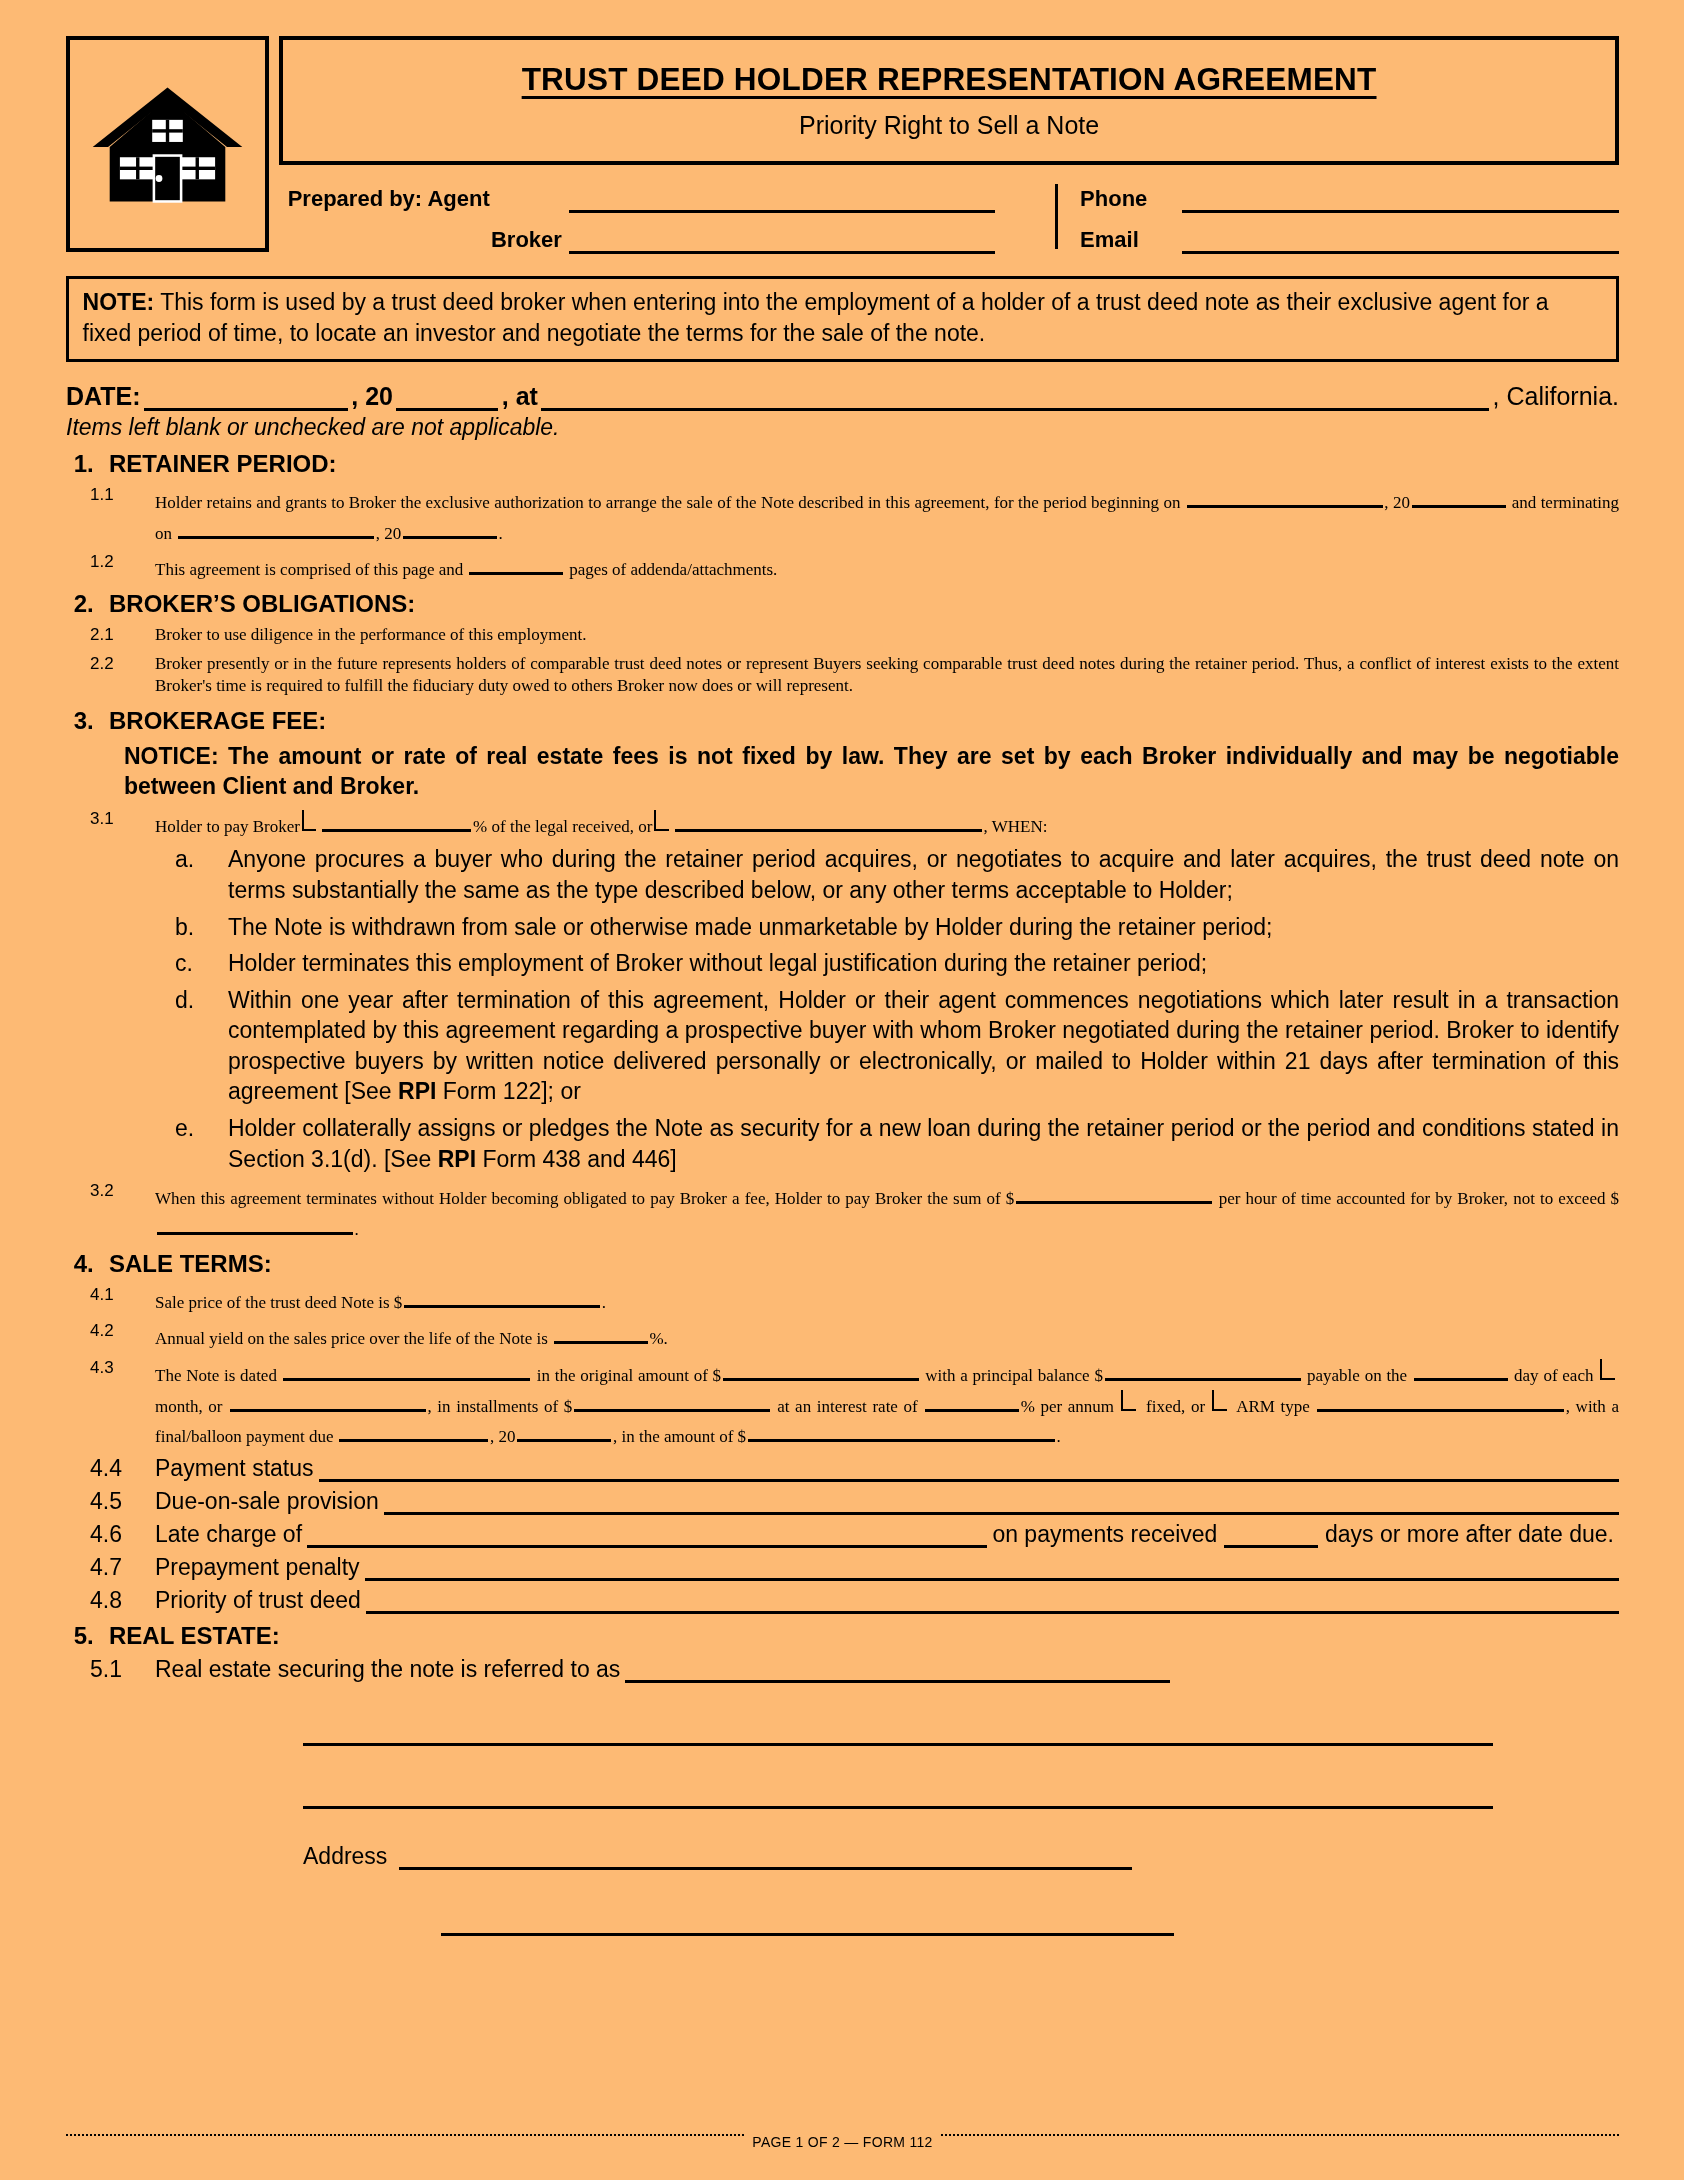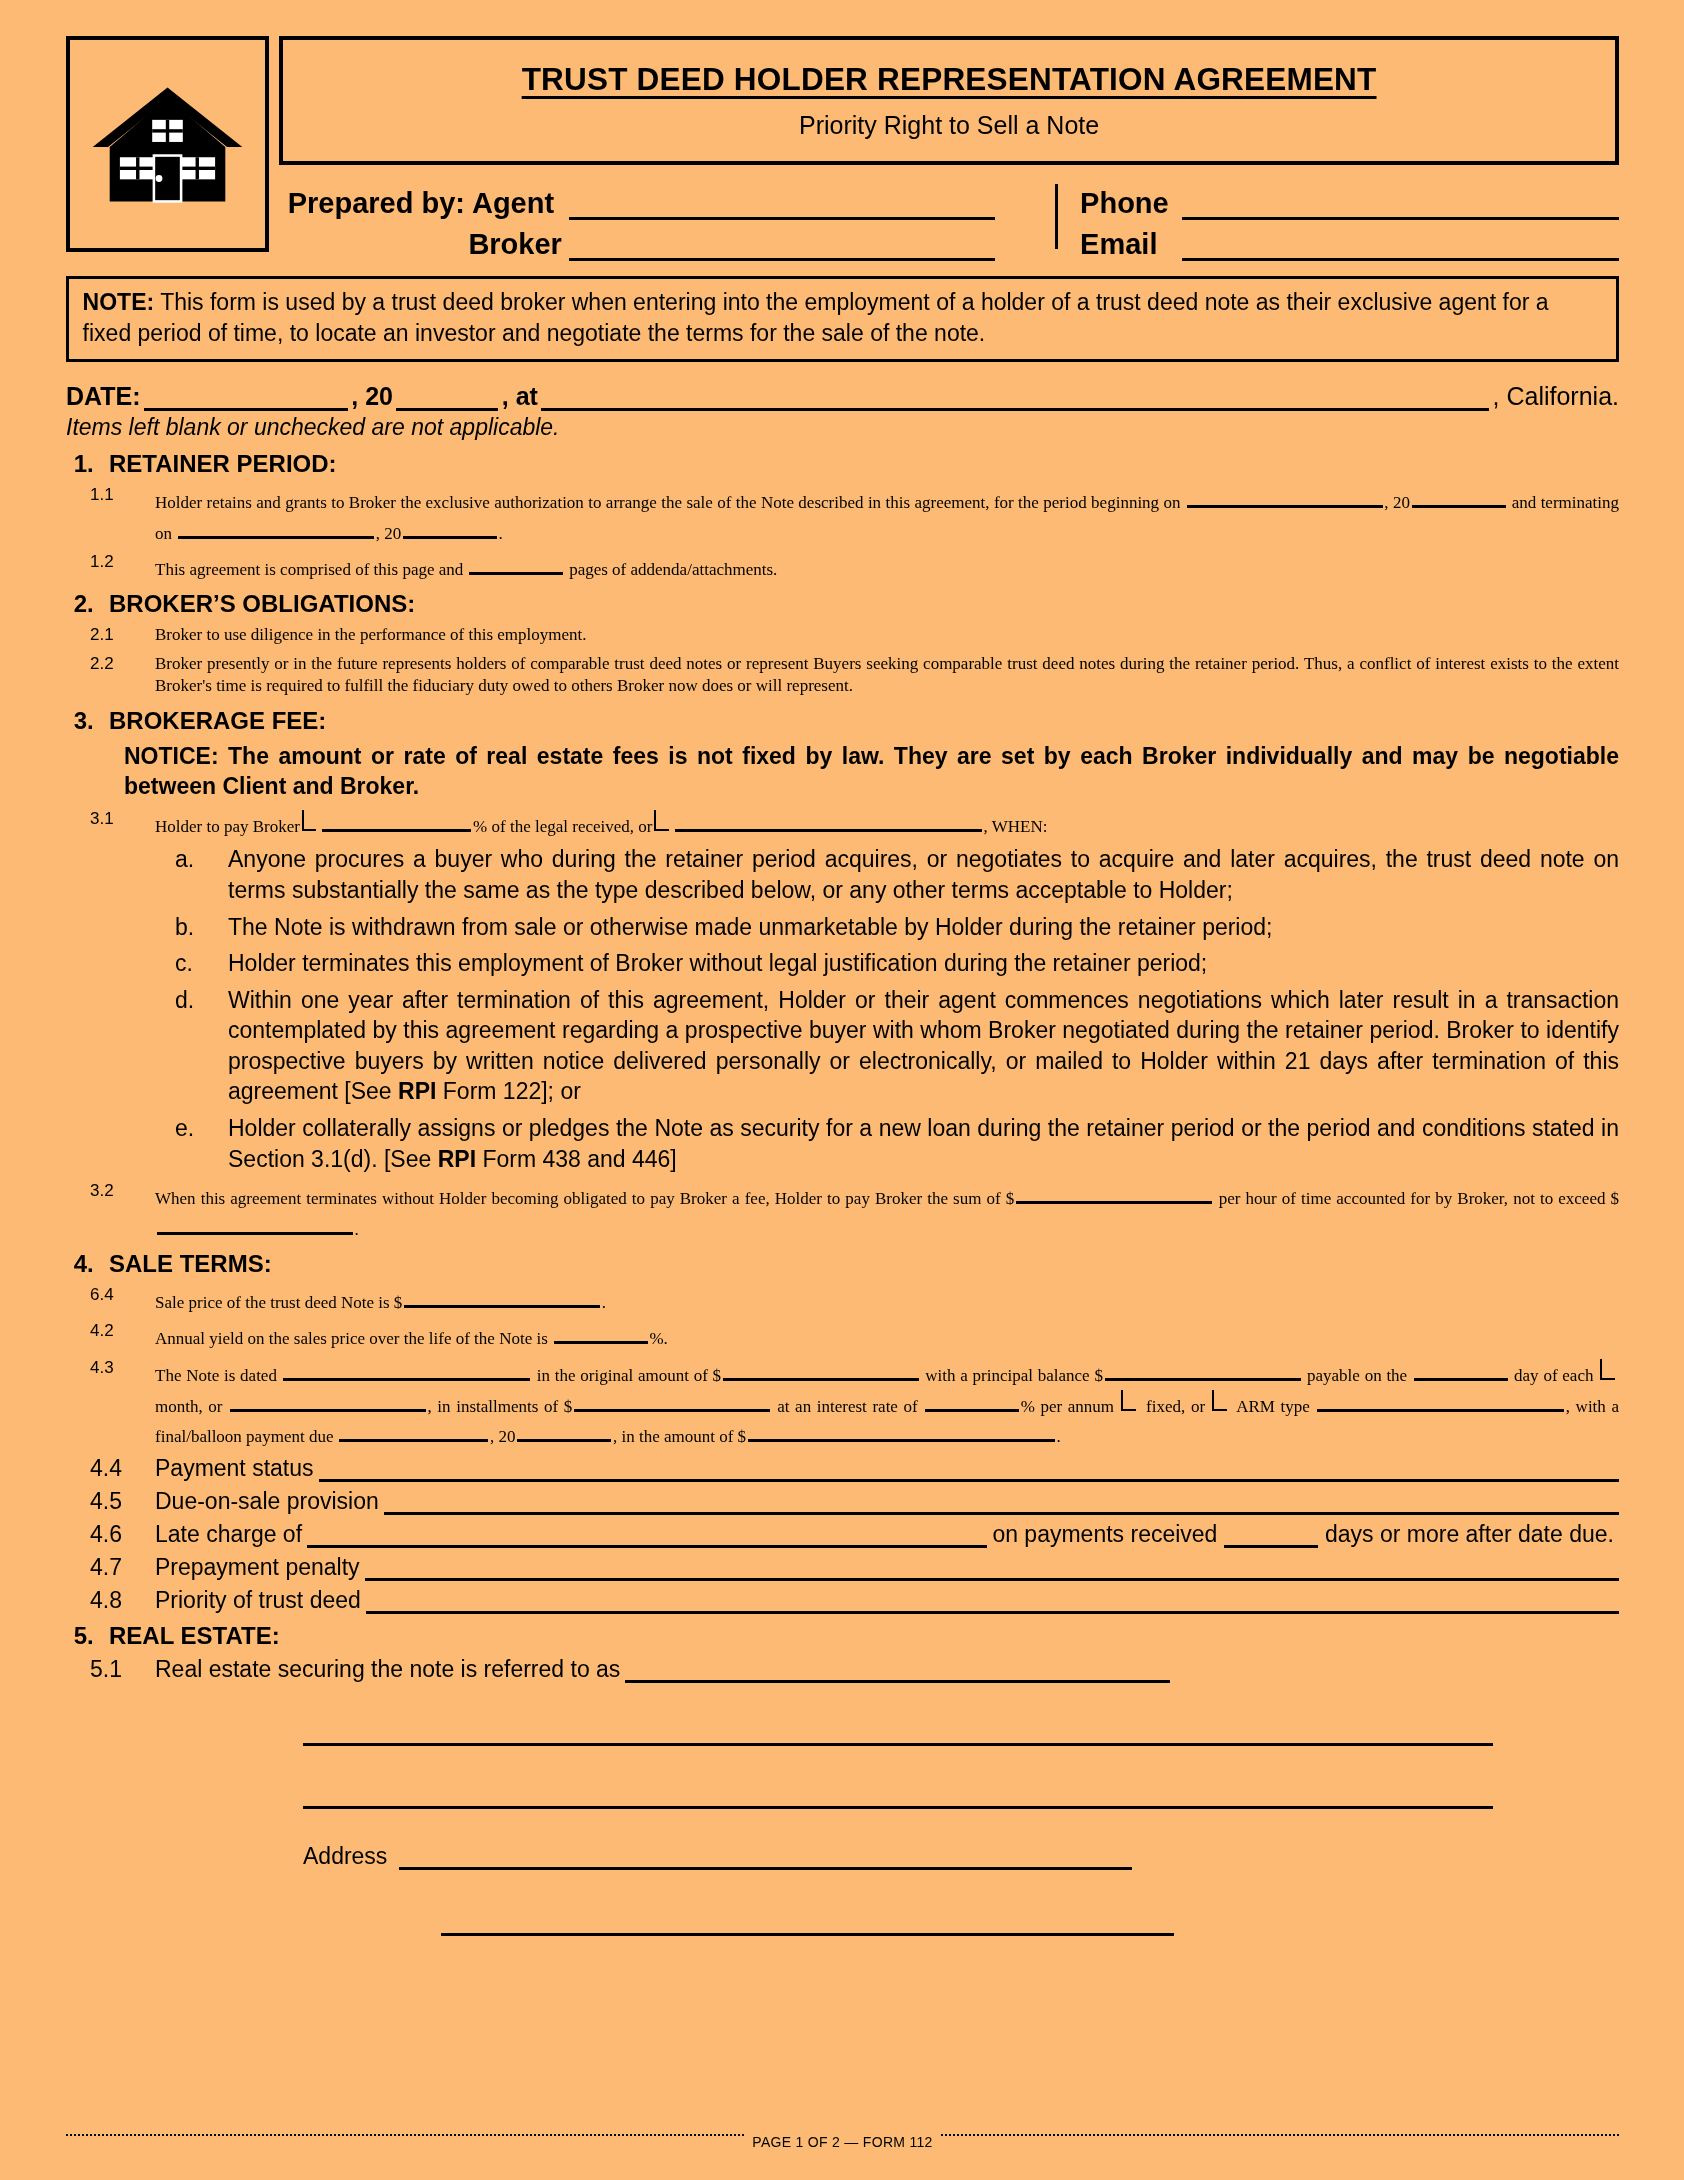--- a/index.html
+++ b/index.html
@@ -86,22 +86,22 @@
     align-self: stretch;
     margin: 5.1px 0 12px 0;
     flex: 0 0 auto;
   }
   .prep-right {
     flex: 1 1 auto;
     padding-left: 22px;
   }
   .prep-row {
     display: flex;
-    align-items: flex-end;
-    font-size: 29px;
+    align-items: center;
+    font-size: 22px;
     font-weight: bold;
     height: 41px;
   }
   .prep-row .lbl { white-space: nowrap; }
   .prep-left .prep-row.r1 .lbl { width: 281px; }
   .prep-left .prep-row.r2 { padding-left: 0; }
   .prep-left .prep-row.r2 .lbl { width: 281px; text-align: right; padding-right: 6.8px; box-sizing: border-box;}
   .prep-right .prep-row .lbl { width: 102px; }
   .ruled { border-bottom: 3.4px solid #000; flex: 1 1 auto; height: 25.6px; }
   .ruled.w500 { flex: 0 0 426px; }
@@ -396,21 +396,21 @@
     <span class="num">3.2</span>
     <span class="txt"><span>When this agreement terminates without Holder becoming obligated to pay Broker a fee, Holder to pay Broker the sum of $</span><span class="fill f-l"></span><span> per hour of time accounted for by Broker, not to exceed $</span><span class="fill f-l"></span><span>.</span></span>
   </div>
 
   <div class="sec">
     <span class="num">4.</span>
     <span class="ttl">SALE TERMS:</span>
   </div>
 
   <div class="sub">
-    <span class="num">6.4</span>
+    <span class="num">4.1</span>
     <span class="txt nj"><span>Sale price of the trust deed Note is $</span><span class="fill f-l"></span><span>.</span></span>
   </div>
 
   <div class="sub">
     <span class="num">4.2</span>
     <span class="txt nj"><span>Annual yield on the sales price over the life of the Note is </span><span class="fill f-s"></span><span>%.</span></span>
   </div>
 
   <div class="sub">
     <span class="num">4.3</span>

